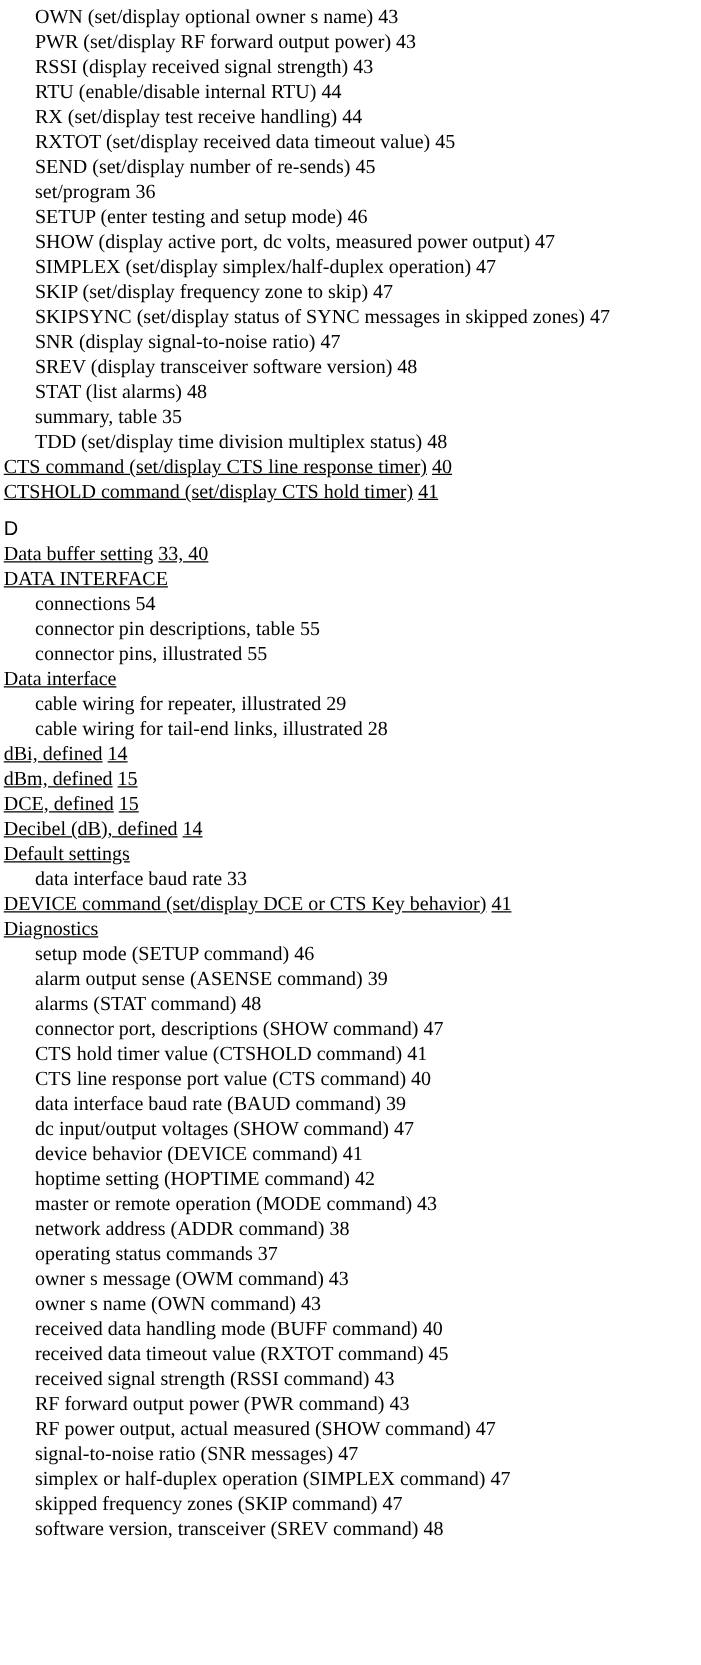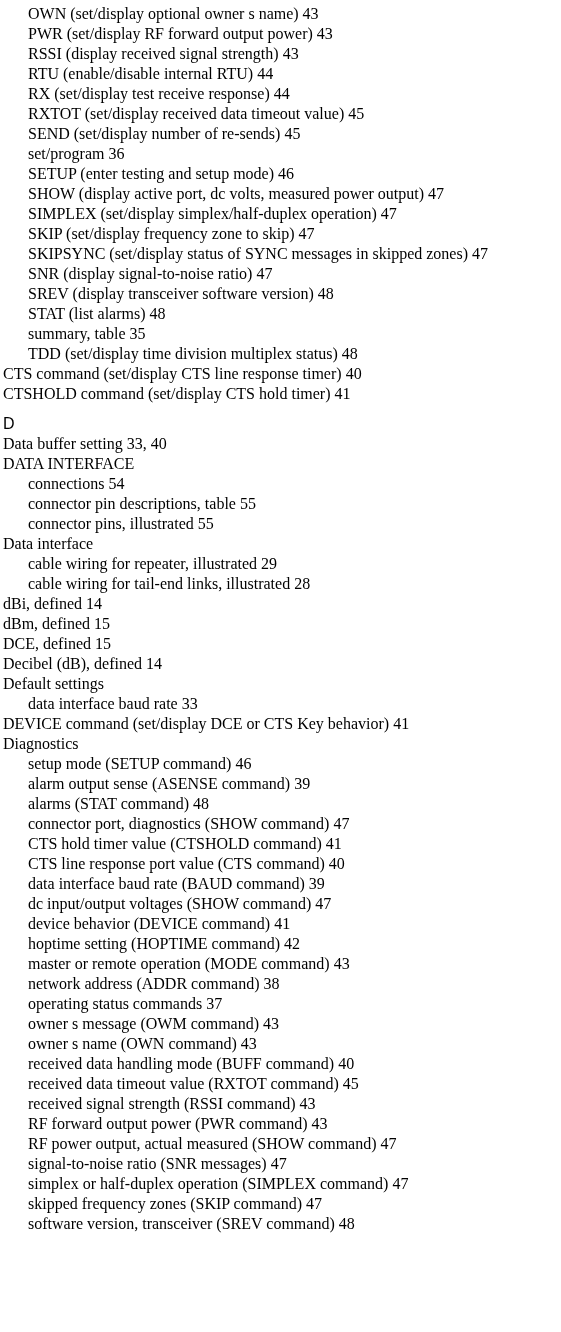--- a/index.html
+++ b/index.html
@@ -8,21 +8,21 @@
     line-height: 1.25;
     margin: 0;
     padding: 4px 0 10px 0;
     color: #000;
     background: #fff;
     width: 561px;
   }
   .entry {
     white-space: nowrap;
   }
-  .l0 { padding-left: 3px; }
+  .l0 { padding-left: 3px; text-decoration: underline; }
   .l1 { padding-left: 28px; }
   .section-letter {
     font-family: Arial, Helvetica, sans-serif;
     font-size: 16px;
     padding-left: 3px;
     margin-top: 10px;
   }
   .page-nums {
     padding-left: 4px;
     text-align: right;
@@ -31,21 +31,21 @@
   }
 </style>
 </head>
 <body>
 
 <div id="index-root">
     <div class="entry l1"><span class="text-part">OWN (set/display optional owner s name)</span><span class="page-nums">43</span></div>
     <div class="entry l1"><span class="text-part">PWR (set/display RF forward output power)</span><span class="page-nums">43</span></div>
     <div class="entry l1"><span class="text-part">RSSI (display received signal strength)</span><span class="page-nums">43</span></div>
     <div class="entry l1"><span class="text-part">RTU (enable/disable internal RTU)</span><span class="page-nums">44</span></div>
-    <div class="entry l1"><span class="text-part">RX (set/display test receive response)</span><span class="page-nums">44</span></div>
+    <div class="entry l1"><span class="text-part">RX (set/display test receive handling)</span><span class="page-nums">44</span></div>
     <div class="entry l1"><span class="text-part">RXTOT (set/display received data timeout value)</span><span class="page-nums">45</span></div>
     <div class="entry l1"><span class="text-part">SEND (set/display number of re-sends)</span><span class="page-nums">45</span></div>
     <div class="entry l1"><span class="text-part">set/program</span><span class="page-nums">36</span></div>
     <div class="entry l1"><span class="text-part">SETUP (enter testing and setup mode)</span><span class="page-nums">46</span></div>
     <div class="entry l1"><span class="text-part">SHOW (display active port, dc volts, measured power output)</span><span class="page-nums">47</span></div>
     <div class="entry l1"><span class="text-part">SIMPLEX (set/display simplex/half-duplex operation)</span><span class="page-nums">47</span></div>
     <div class="entry l1"><span class="text-part">SKIP (set/display frequency zone to skip)</span><span class="page-nums">47</span></div>
     <div class="entry l1"><span class="text-part">SKIPSYNC (set/display status of SYNC messages in skipped zones)</span><span class="page-nums">47</span></div>
     <div class="entry l1"><span class="text-part">SNR (display signal-to-noise ratio)</span><span class="page-nums">47</span></div>
     <div class="entry l1"><span class="text-part">SREV (display transceiver software version)</span><span class="page-nums">48</span></div>
@@ -67,21 +67,21 @@
     <div class="entry l0"><span class="text-part">dBm, defined</span><span class="page-nums">15</span></div>
     <div class="entry l0"><span class="text-part">DCE, defined</span><span class="page-nums">15</span></div>
     <div class="entry l0"><span class="text-part">Decibel (dB), defined</span><span class="page-nums">14</span></div>
     <div class="entry l0"><span class="text-part">Default settings</span></div>
     <div class="entry l1"><span class="text-part">data interface baud rate</span><span class="page-nums">33</span></div>
     <div class="entry l0"><span class="text-part">DEVICE command (set/display DCE or CTS Key behavior)</span><span class="page-nums">41</span></div>
     <div class="entry l0"><span class="text-part">Diagnostics</span></div>
     <div class="entry l1"><span class="text-part">setup mode (SETUP command)</span><span class="page-nums">46</span></div>
     <div class="entry l1"><span class="text-part">alarm output sense (ASENSE command)</span><span class="page-nums">39</span></div>
     <div class="entry l1"><span class="text-part">alarms (STAT command)</span><span class="page-nums">48</span></div>
-    <div class="entry l1"><span class="text-part">connector port, diagnostics (SHOW command)</span><span class="page-nums">47</span></div>
+    <div class="entry l1"><span class="text-part">connector port, descriptions (SHOW command)</span><span class="page-nums">47</span></div>
     <div class="entry l1"><span class="text-part">CTS hold timer value (CTSHOLD command)</span><span class="page-nums">41</span></div>
     <div class="entry l1"><span class="text-part">CTS line response port value (CTS command)</span><span class="page-nums">40</span></div>
     <div class="entry l1"><span class="text-part">data interface baud rate (BAUD command)</span><span class="page-nums">39</span></div>
     <div class="entry l1"><span class="text-part">dc input/output voltages (SHOW command)</span><span class="page-nums">47</span></div>
     <div class="entry l1"><span class="text-part">device behavior (DEVICE command)</span><span class="page-nums">41</span></div>
     <div class="entry l1"><span class="text-part">hoptime setting (HOPTIME command)</span><span class="page-nums">42</span></div>
     <div class="entry l1"><span class="text-part">master or remote operation (MODE command)</span><span class="page-nums">43</span></div>
     <div class="entry l1"><span class="text-part">network address (ADDR command)</span><span class="page-nums">38</span></div>
     <div class="entry l1"><span class="text-part">operating status commands</span><span class="page-nums">37</span></div>
     <div class="entry l1"><span class="text-part">owner s message (OWM command)</span><span class="page-nums">43</span></div>

